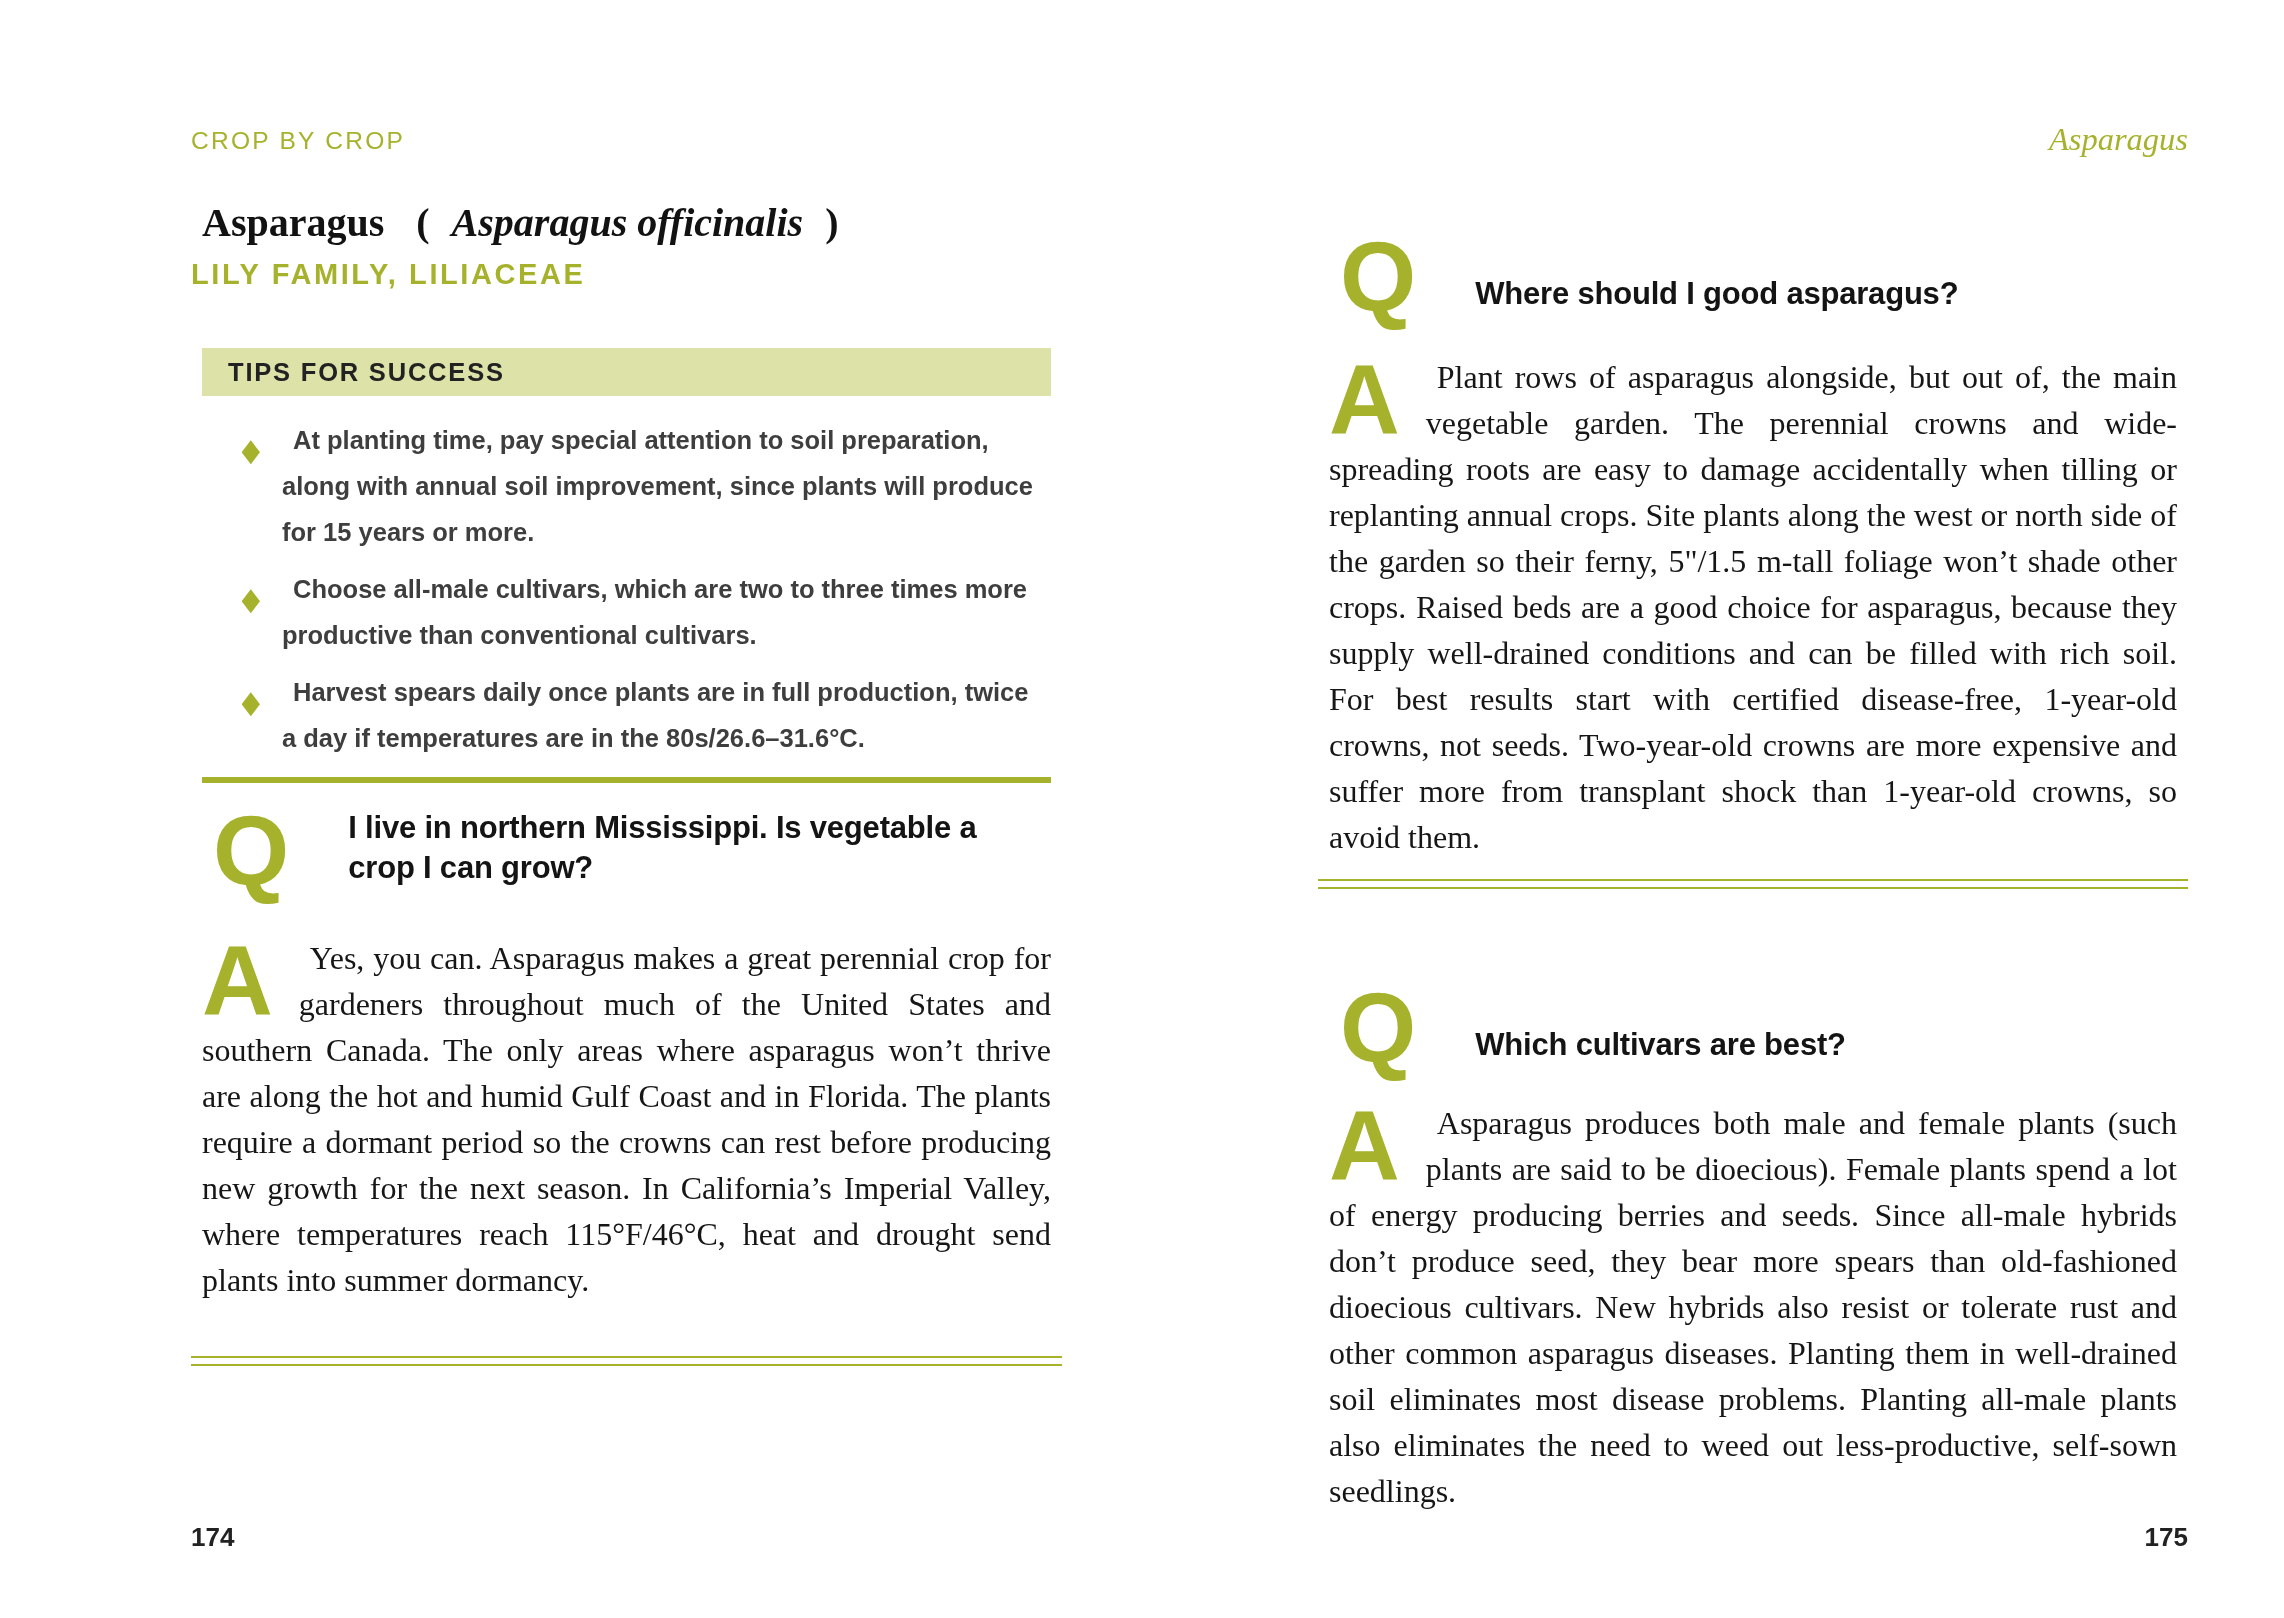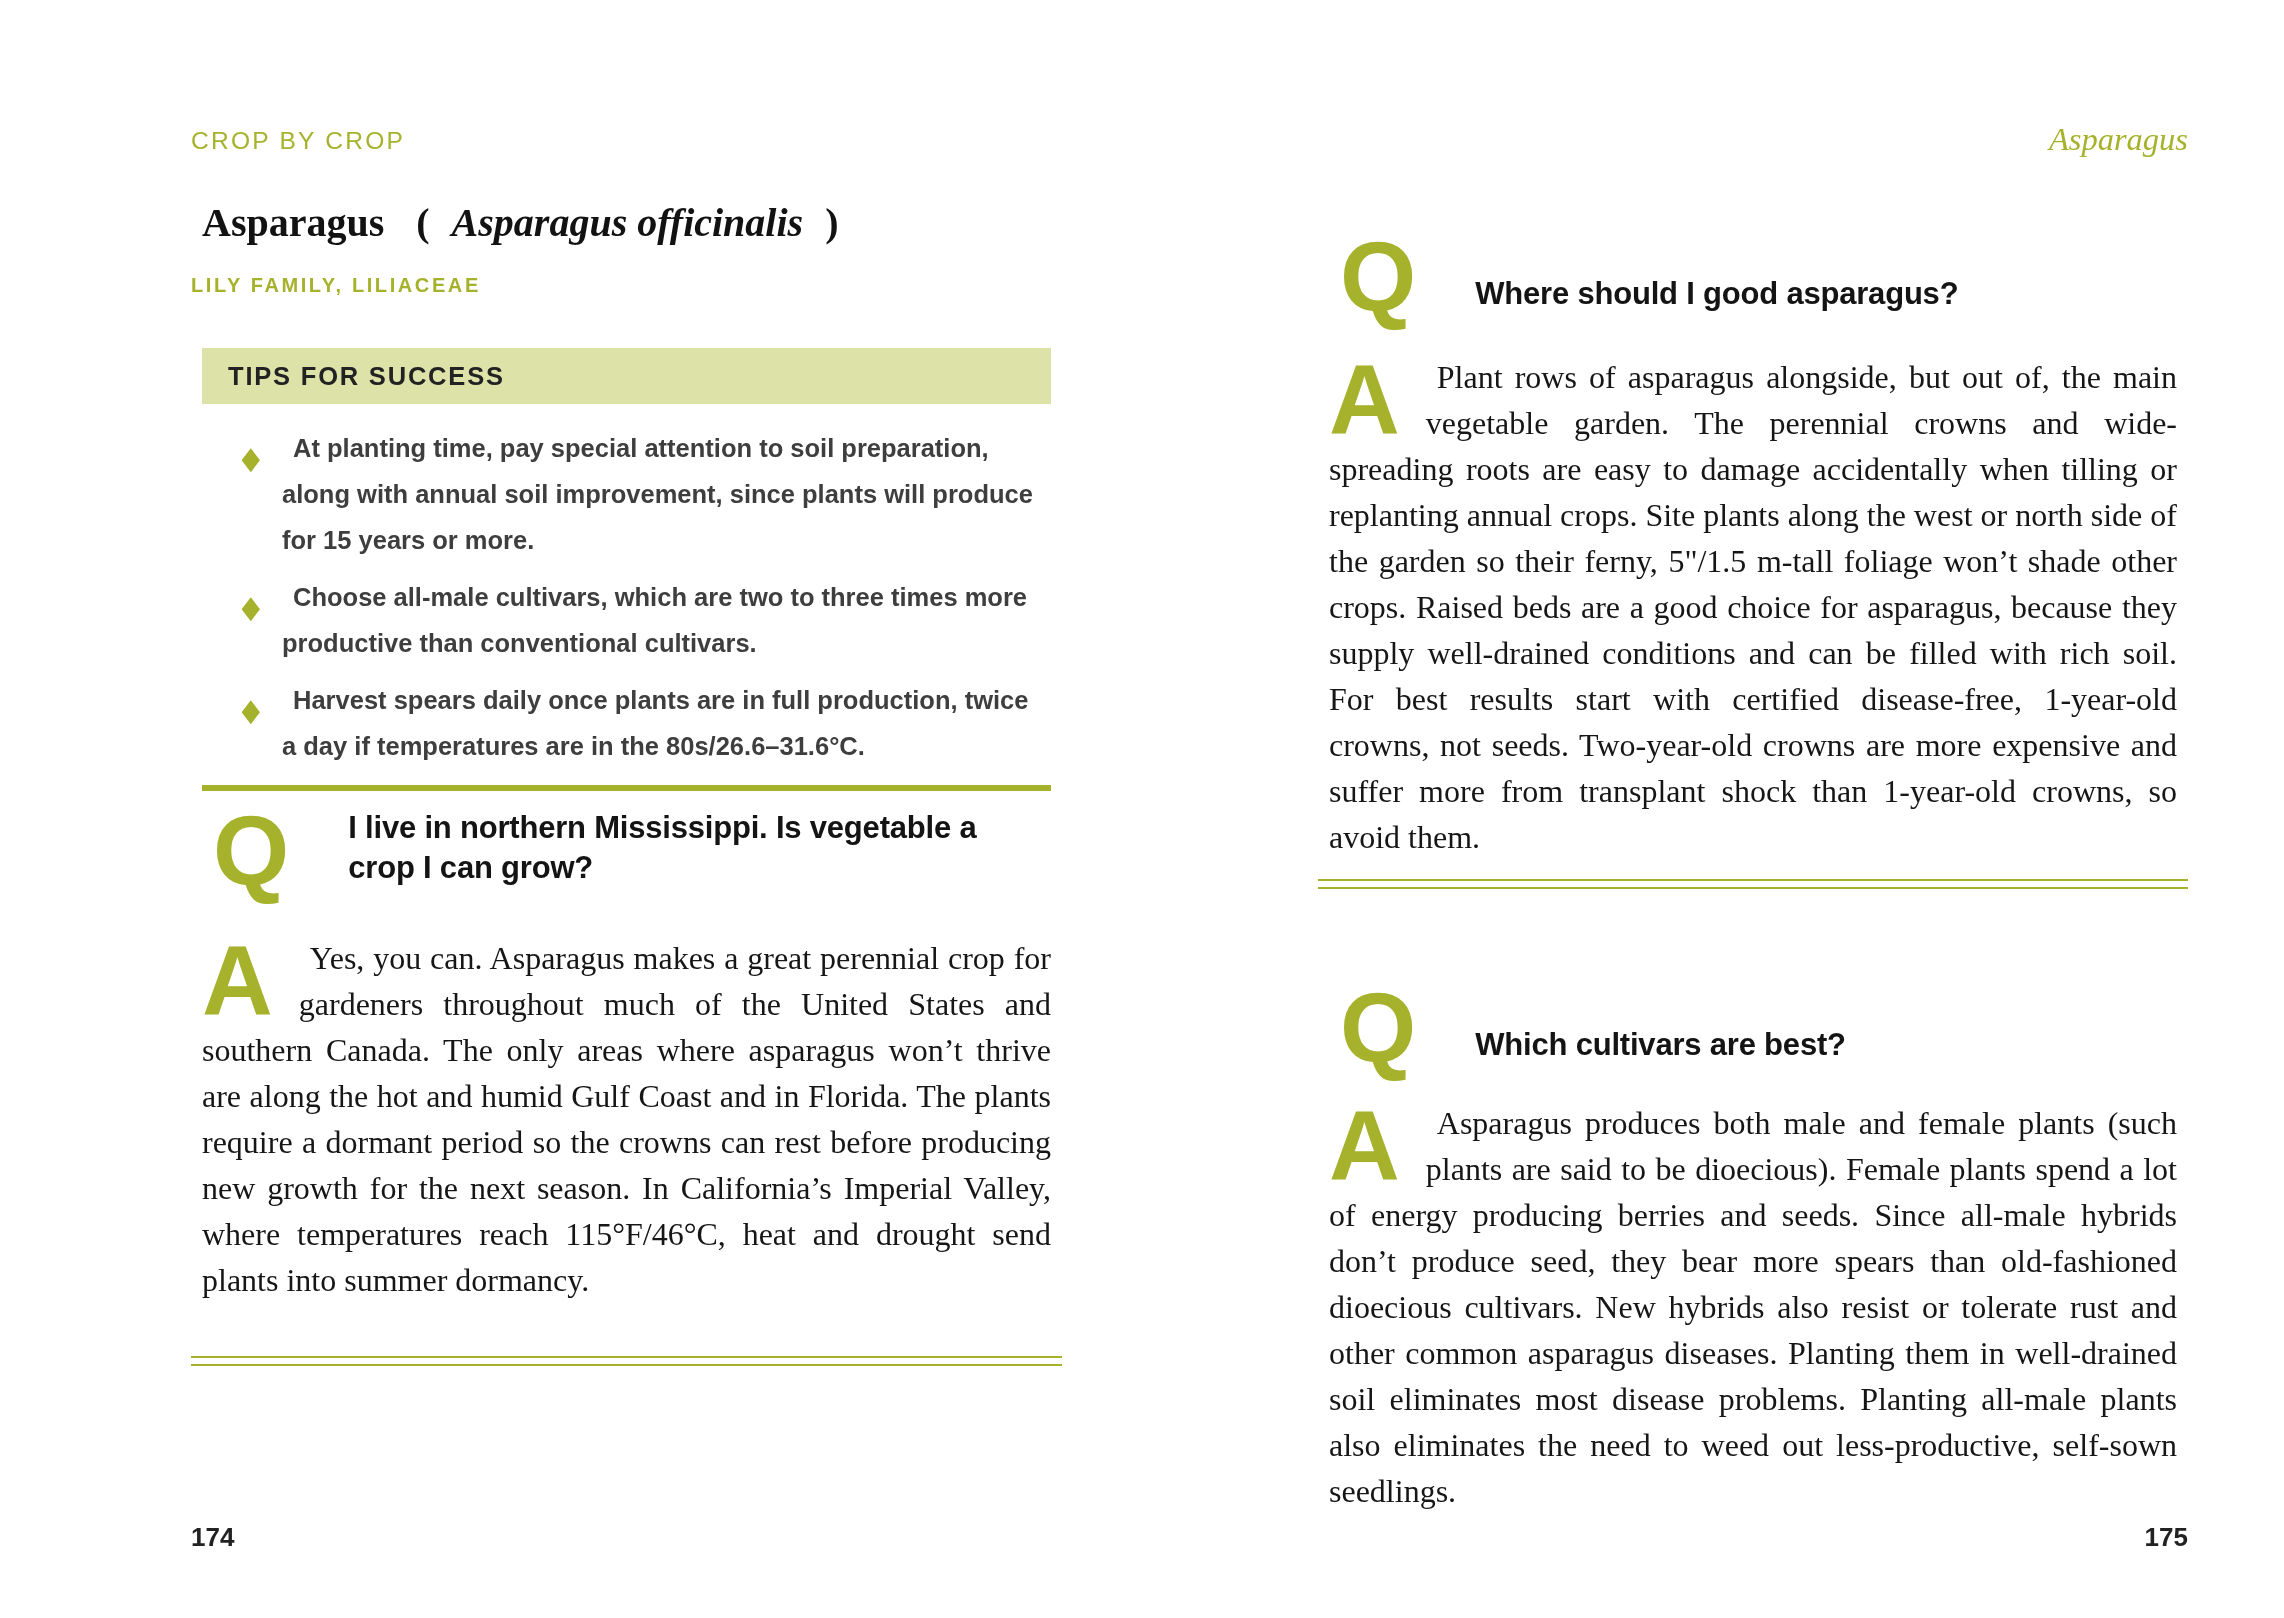--- a/index.html
+++ b/index.html
@@ -22,29 +22,29 @@
   .running-right {
     left:1274px; top:77px; width:870px; text-align:right;
     font-family:"Liberation Serif", serif; font-style:italic;
     font-size:32.5px; color:var(--accent);
   }
 
   
   .title { left:147px; top:155px; font-size:40px; font-weight:700; color:#121212; white-space:nowrap; }
   .title .latin { font-style:italic; }
   .family {
-    left:147px; top:230px;
+    left:147px; top:214px;
     font-family:"Liberation Sans", sans-serif; font-weight:700;
-    font-size:20px; letter-spacing:2.6px; color:var(--accent);
+    font-size:29px; letter-spacing:2.6px; color:var(--accent);
   }
 
   
   .tips { left:147px; top:293px; width:871px; }
   .tips-heading {
-    height:56px; background:var(--tips-bg);
+    height:48px; background:var(--tips-bg);
     display:flex; align-items:center; padding-left:26px;
     font-family:"Liberation Sans", sans-serif; font-weight:700;
     font-size:25.5px; letter-spacing:1.8px; color:#222222;
   }
   .tips-list { list-style:none; margin-top:21px; }
   .tips-list li {
     position:relative; padding-left:69px; margin-bottom:2.6px;
     font-family:"Liberation Sans", sans-serif;
     font-size:25.5px; line-height:46px; color:#3e3e3e;font-weight:bold;
   }

